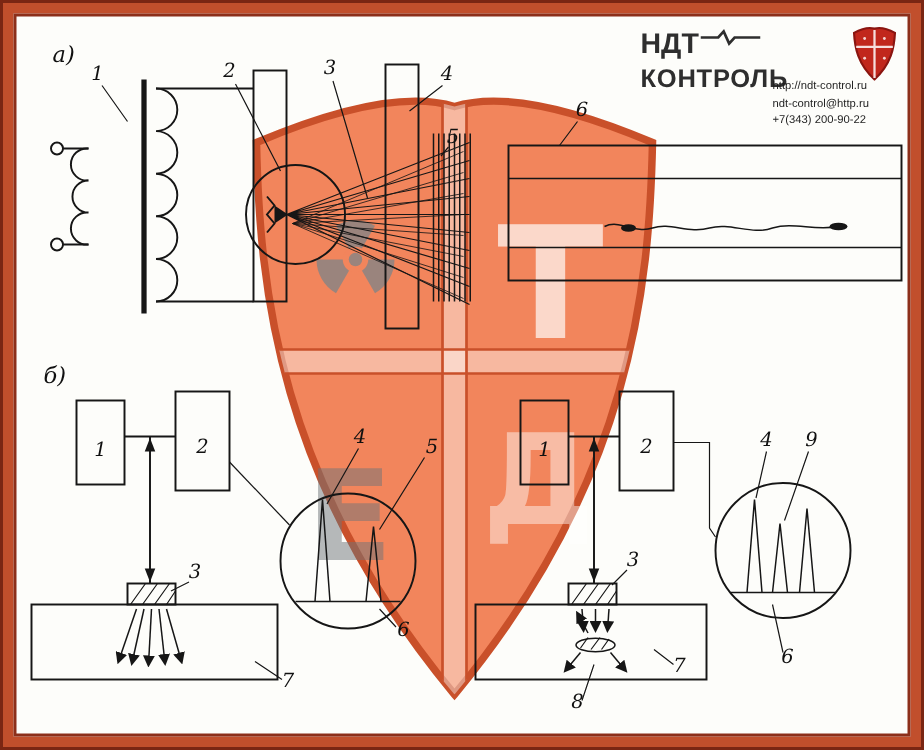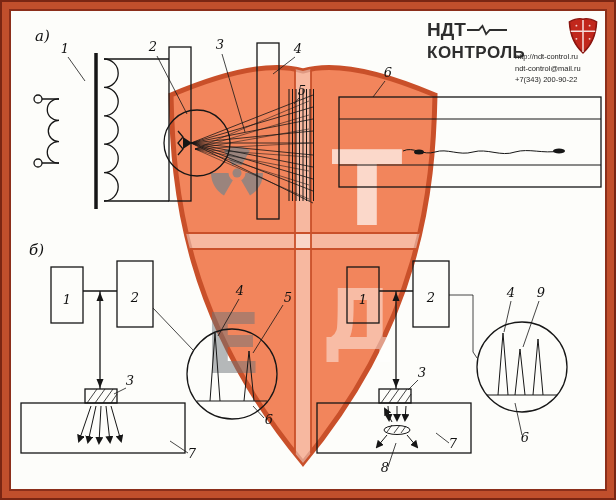--- a/index.html
+++ b/index.html
@@ -24,21 +24,21 @@
   .plabel{font:italic 15px "DejaVu Serif",serif;text-anchor:start;}
 
   
   .wm-t{font:700 104px "DejaVu Sans",sans-serif;fill:rgba(255,255,255,0.68);text-anchor:middle;}
   .wm-e{font:700 84px "DejaVu Sans",sans-serif;fill:rgba(110,116,120,0.5);text-anchor:middle;}
   .wm-d{font:700 84px "DejaVu Sans",sans-serif;fill:rgba(255,255,255,0.45);text-anchor:middle;}
 
   
   .branding{position:absolute;left:416px;top:6px;width:176px;height:74px;}
   .logo{position:absolute;left:0;top:2px;}
-  .logo-l1{font:700 19px "Liberation Sans",sans-serif;color:#2e2e2e;display:flex;align-items:center;gap:1px;}
+  .logo-l1{font:700 19px "Liberation Sans",sans-serif;color:#2e2e2e;display:flex;align-items:flex-start;gap:1px;}
   .pulse{width:40px;height:12px;stroke:#2e2e2e;stroke-width:2;fill:none;}
   .logo-l2{font:700 17px "Liberation Sans",sans-serif;color:#2e2e2e;letter-spacing:.5px;margin-top:2px;}
   .brand-shield{position:absolute;right:4px;top:0;width:32px;height:38px;}
   .contacts{position:absolute;left:88px;top:34px;font:400 7.5px "Liberation Sans",sans-serif;
             color:#1f1f1f;line-height:1.55;white-space:nowrap;}
 </style>
 </head>
 <body>
 
 <div class="page">
@@ -216,19 +216,19 @@
       <svg class="brand-shield" viewBox="0 0 34 40">
         <path d="M17,2 C13.5,1 8,2 2.5,5 C3,15 5,27 17,38 C29,27 31,15 31.5,5 C26,2 20.5,1 17,2 Z" fill="#c1271c" stroke="#8a1510" stroke-width="1.5"></path>
         <path d="M17,3 V37 M4,15 H30" stroke="rgba(255,255,255,0.85)" stroke-width="1.6" fill="none"></path>
         <circle cx="10" cy="9" r="1" fill="rgba(255,255,255,0.8)"></circle>
         <circle cx="24" cy="9" r="1" fill="rgba(255,255,255,0.8)"></circle>
         <circle cx="10" cy="23" r="1" fill="rgba(255,255,255,0.8)"></circle>
         <circle cx="24" cy="23" r="1" fill="rgba(255,255,255,0.8)"></circle>
       </svg>
       <div class="contacts">
         <div>http://ndt-control.ru</div>
-        <div>ndt-control@mail.ru</div>
+        <div>ndt-control@http.ru</div>
         <div>+7(343) 200-90-22</div>
       </div>
     </div>
 
   </div>
 </div>
 
 </body></html>

